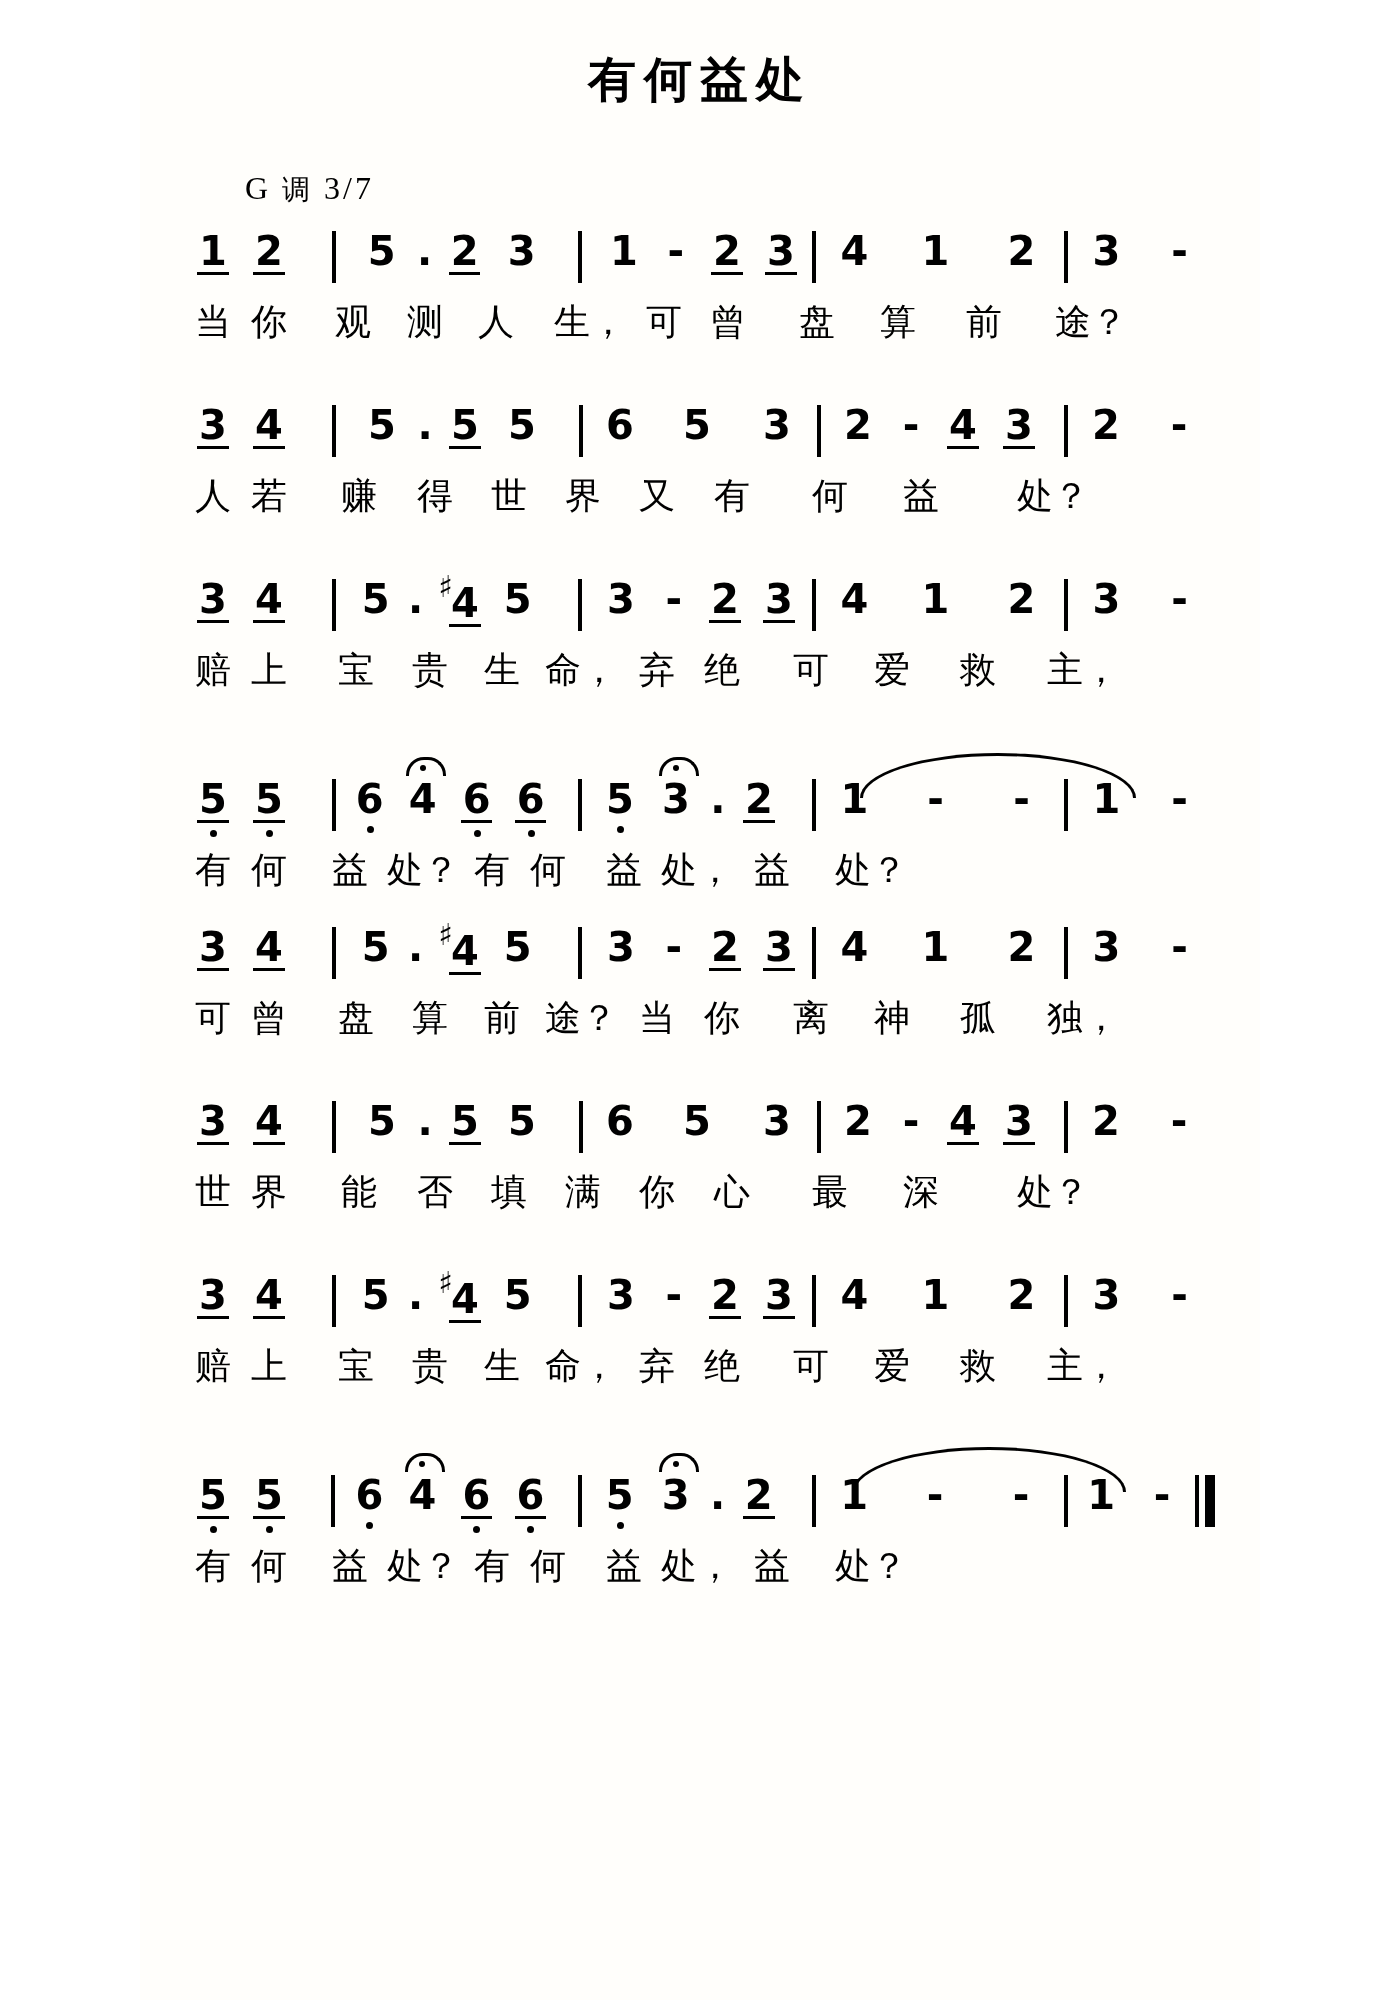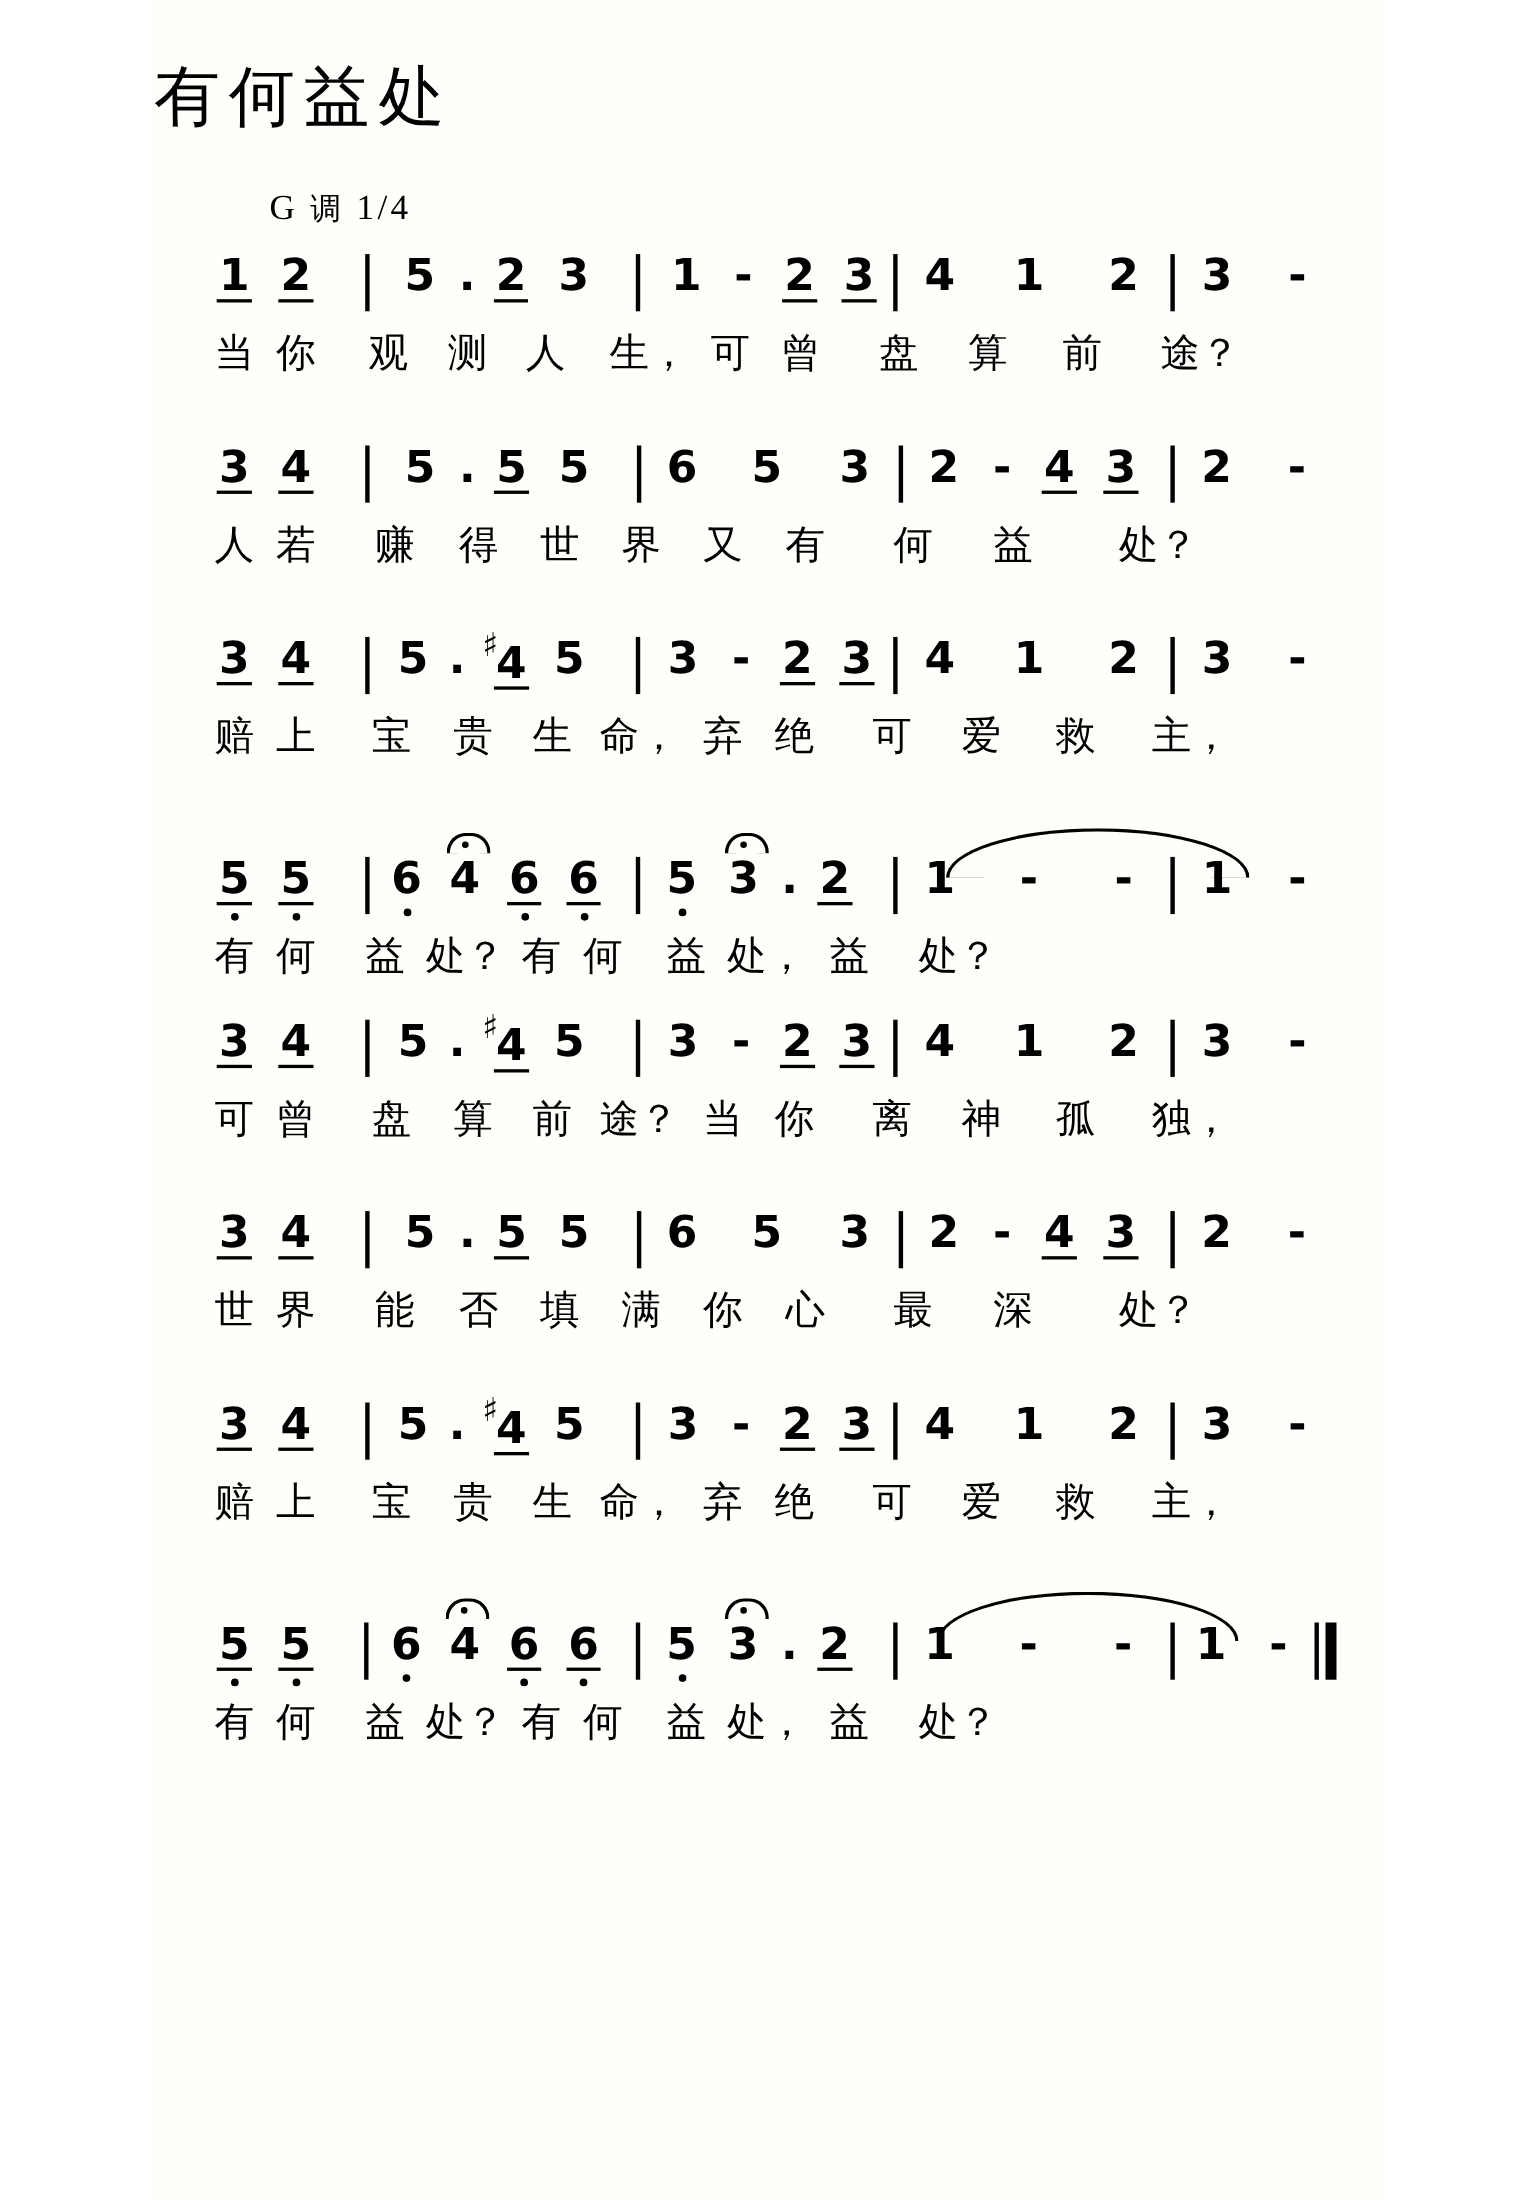--- a/index.html
+++ b/index.html
@@ -48,23 +48,24 @@
   }
   .category .line2 {
     letter-spacing: 2px;
     padding-top: 3px;
   }
   .song-title {
     position: absolute;
     left: 0;
     right: 0;
     top: 48px;
-    font-family: "DejaVu Sans", sans-serif;
-    font-weight: normal;
-    font-size: 60px;
+    text-align: center;
+    font-family: "DejaVu Sans", sans-serif;
+    font-weight: bold;
+    font-size: 48px;
     letter-spacing: 8px;
   }
   .song-number {
     position: absolute;
     right: 28px;
     top: 36px;
     font-family: "DejaVu Sans", sans-serif;
     font-weight: bold;
     font-size: 74px;
     letter-spacing: -1px;
@@ -234,21 +235,21 @@
 </head>
 <body>
 
 <div class="page">
 
   <div class="header">
     <div class="song-title">有何益处</div>
     <div class="key-meter">
       <span class="km-key">G</span>
       <span class="km-cn">调</span>
-      <span>1/4</span>
+      <span>3/7</span>
     </div>
   </div>
 
   <div class="system">
     <div class="notes-row">
       <div class="measure" style="width:150px">
         <div class="note u1" style="width:56px"><span class="glyph">1</span></div>
         <div class="note u1" style="width:56px"><span class="glyph">2</span></div>
       </div>
       <div class="barline"></div>

